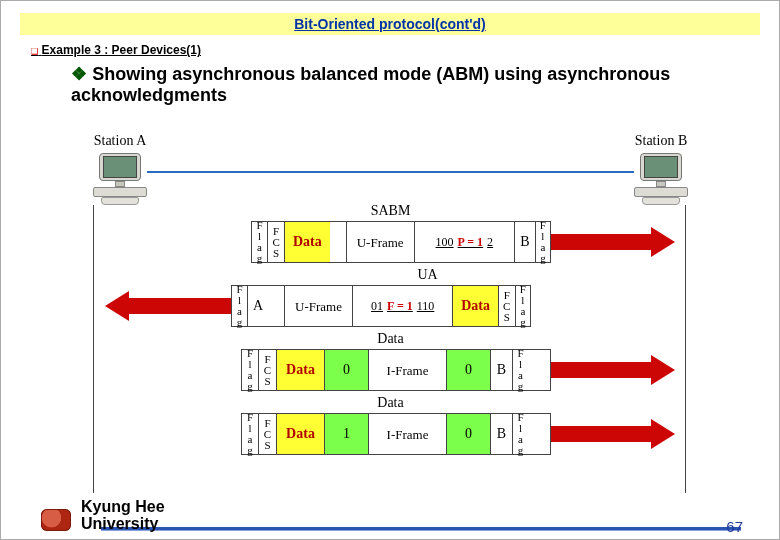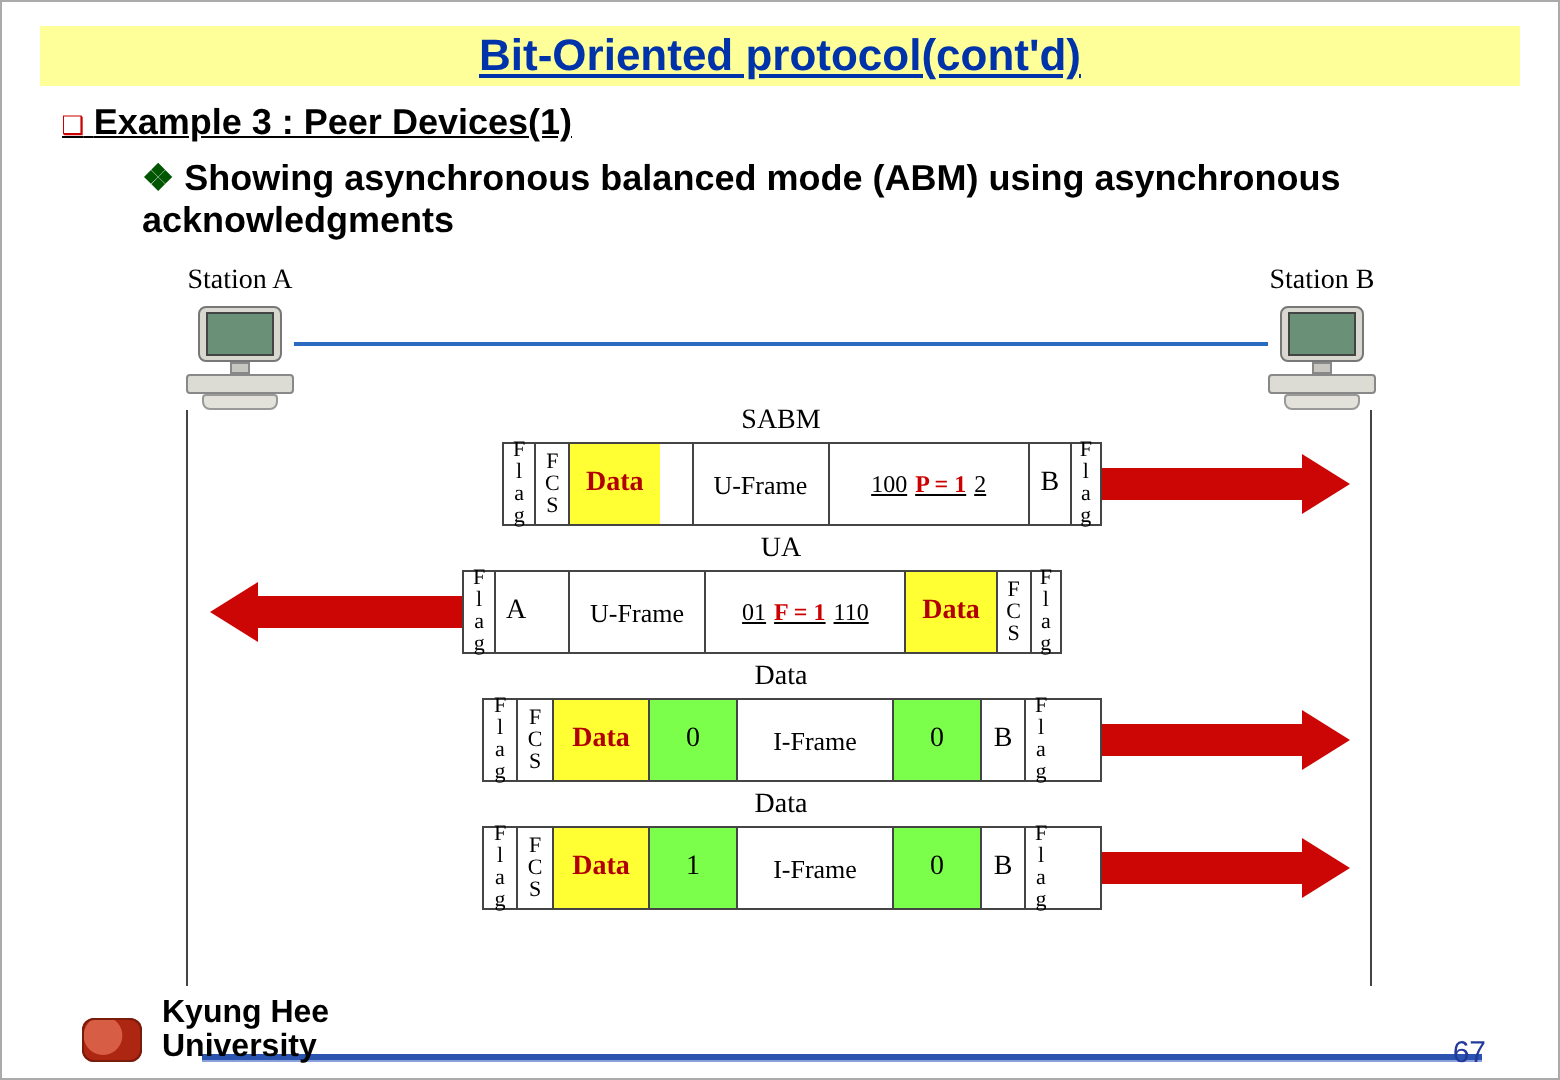--- a/index.html
+++ b/index.html
@@ -1,22 +1,22 @@
 <!DOCTYPE html>
 <html><head>
 <meta charset="utf-8">
 <style>
   * { box-sizing: border-box; margin: 0; padding: 0; }
   body { width: 780px; height: 540px; background: #fff; font-family: Arial, Helvetica, sans-serif; position: relative; }
   .slide { width: 780px; height: 540px; border: 1px solid #aaa; position: relative; overflow: hidden; }
 
   .title-bar { width: 740px; margin: 12px auto 0; background: #ffff99; text-align: center; padding: 2px 0; }
-  .title-bar span { font-size: 22px; font-weight: bold; color: #0033aa; text-decoration: underline; }
-
-  .example-line { margin: 8px 30px 0 30px; font-size: 18px; font-weight: bold; text-decoration: underline; }
+  .title-bar span { font-size: 14px; font-weight: bold; color: #0033aa; text-decoration: underline; }
+
+  .example-line { margin: 8px 30px 0 30px; font-size: 12px; font-weight: bold; text-decoration: underline; }
   .example-line .bullet { color: #cc0000; font-family: monospace; }
 
   .sub-line { margin: 6px 30px 0 70px; font-size: 18px; font-weight: bold; }
   .sub-line .bullet { color: #005500; }
 
   .diagram { position: absolute; left: 92px; top: 132px; width: 595px; height: 360px; }
 
   .station { position: absolute; top: 0; font-family: 'Times New Roman', serif; font-size: 14px; text-align: center; }
   .station.left { left: 0; }
   .station.right { right: 0; }
@@ -135,21 +135,21 @@
         <div class="cell addr">B</div>
         <div class="cell flag">
             <span>F</span>
             <span>l</span>
             <span>a</span>
             <span>g</span>
           </div>
       </div>
     </div>
 
-    <div class="row" style="top:150px;">
+    <div class="row" style="top:150px;padding-left:37px;">
       <div class="caption">UA</div>
       <div class="arrow left" style="left:12px; width:140px;">
         <div class="shaft" style="left:24px; width:118px;"></div>
         <div class="head" style="left:0;"></div>
       </div>
       <div class="frame" style="left:138px; width:300px;">
         <div class="cell flag">
             <span>F</span>
             <span>l</span>
             <span>a</span>

